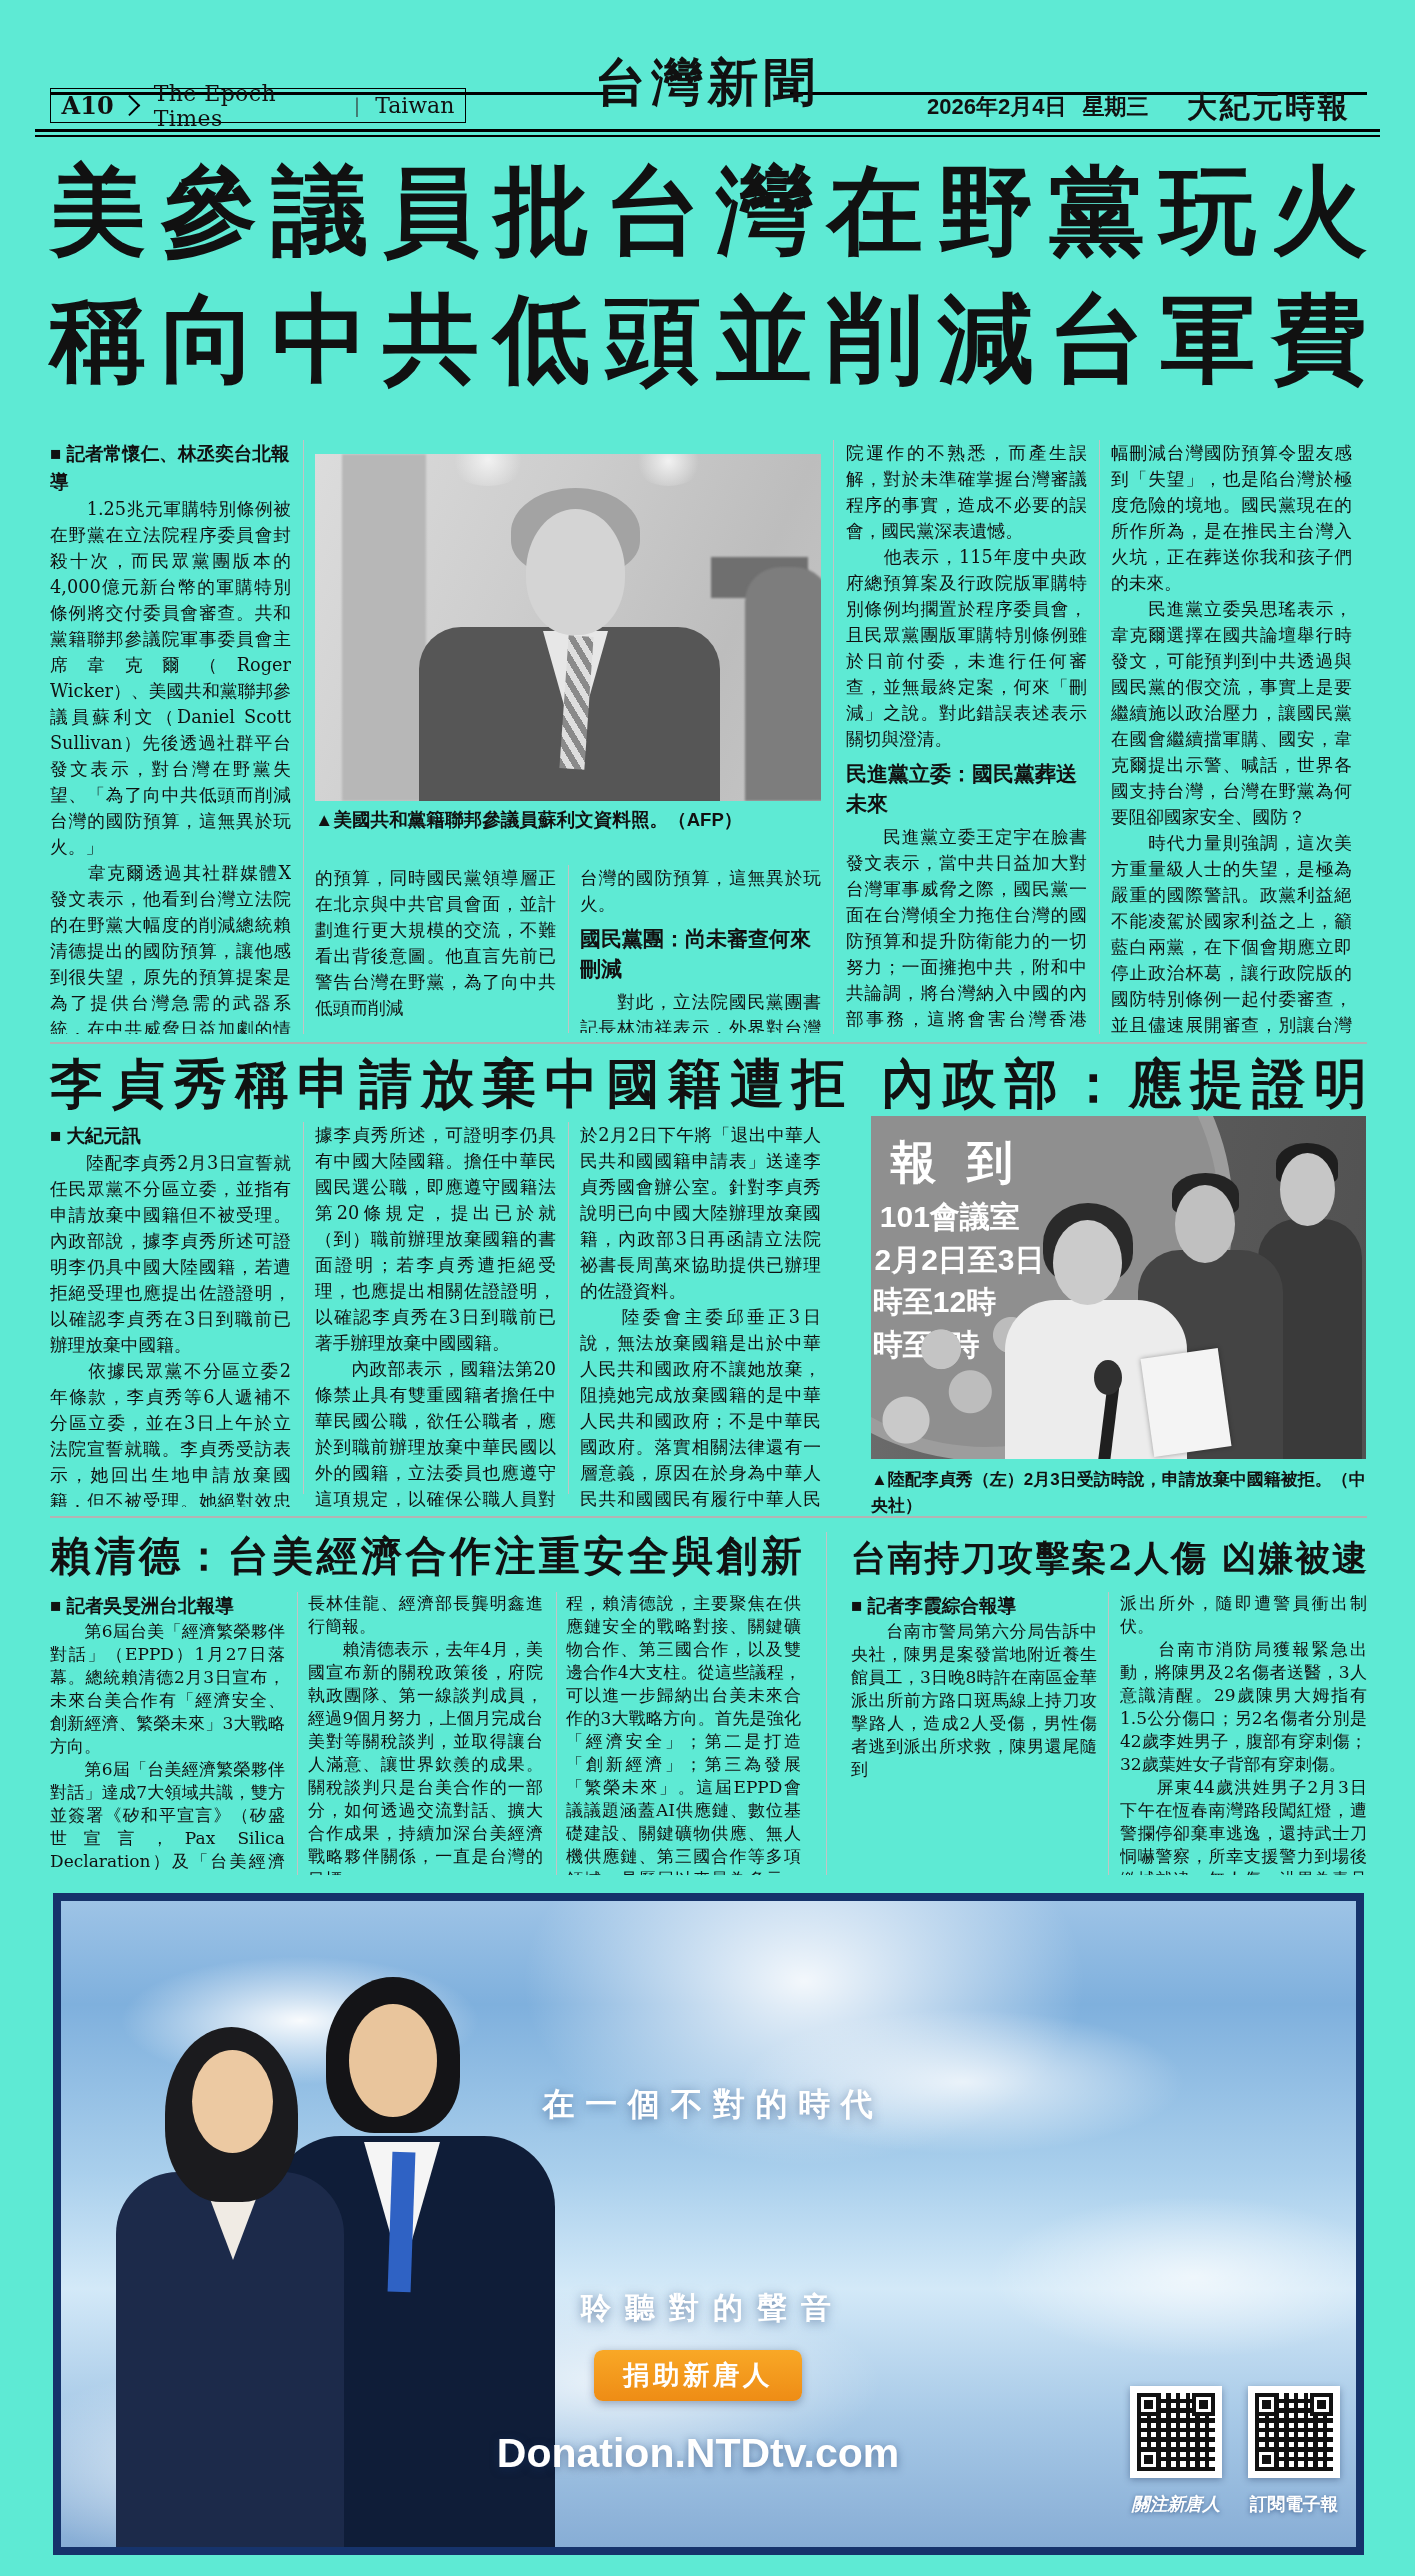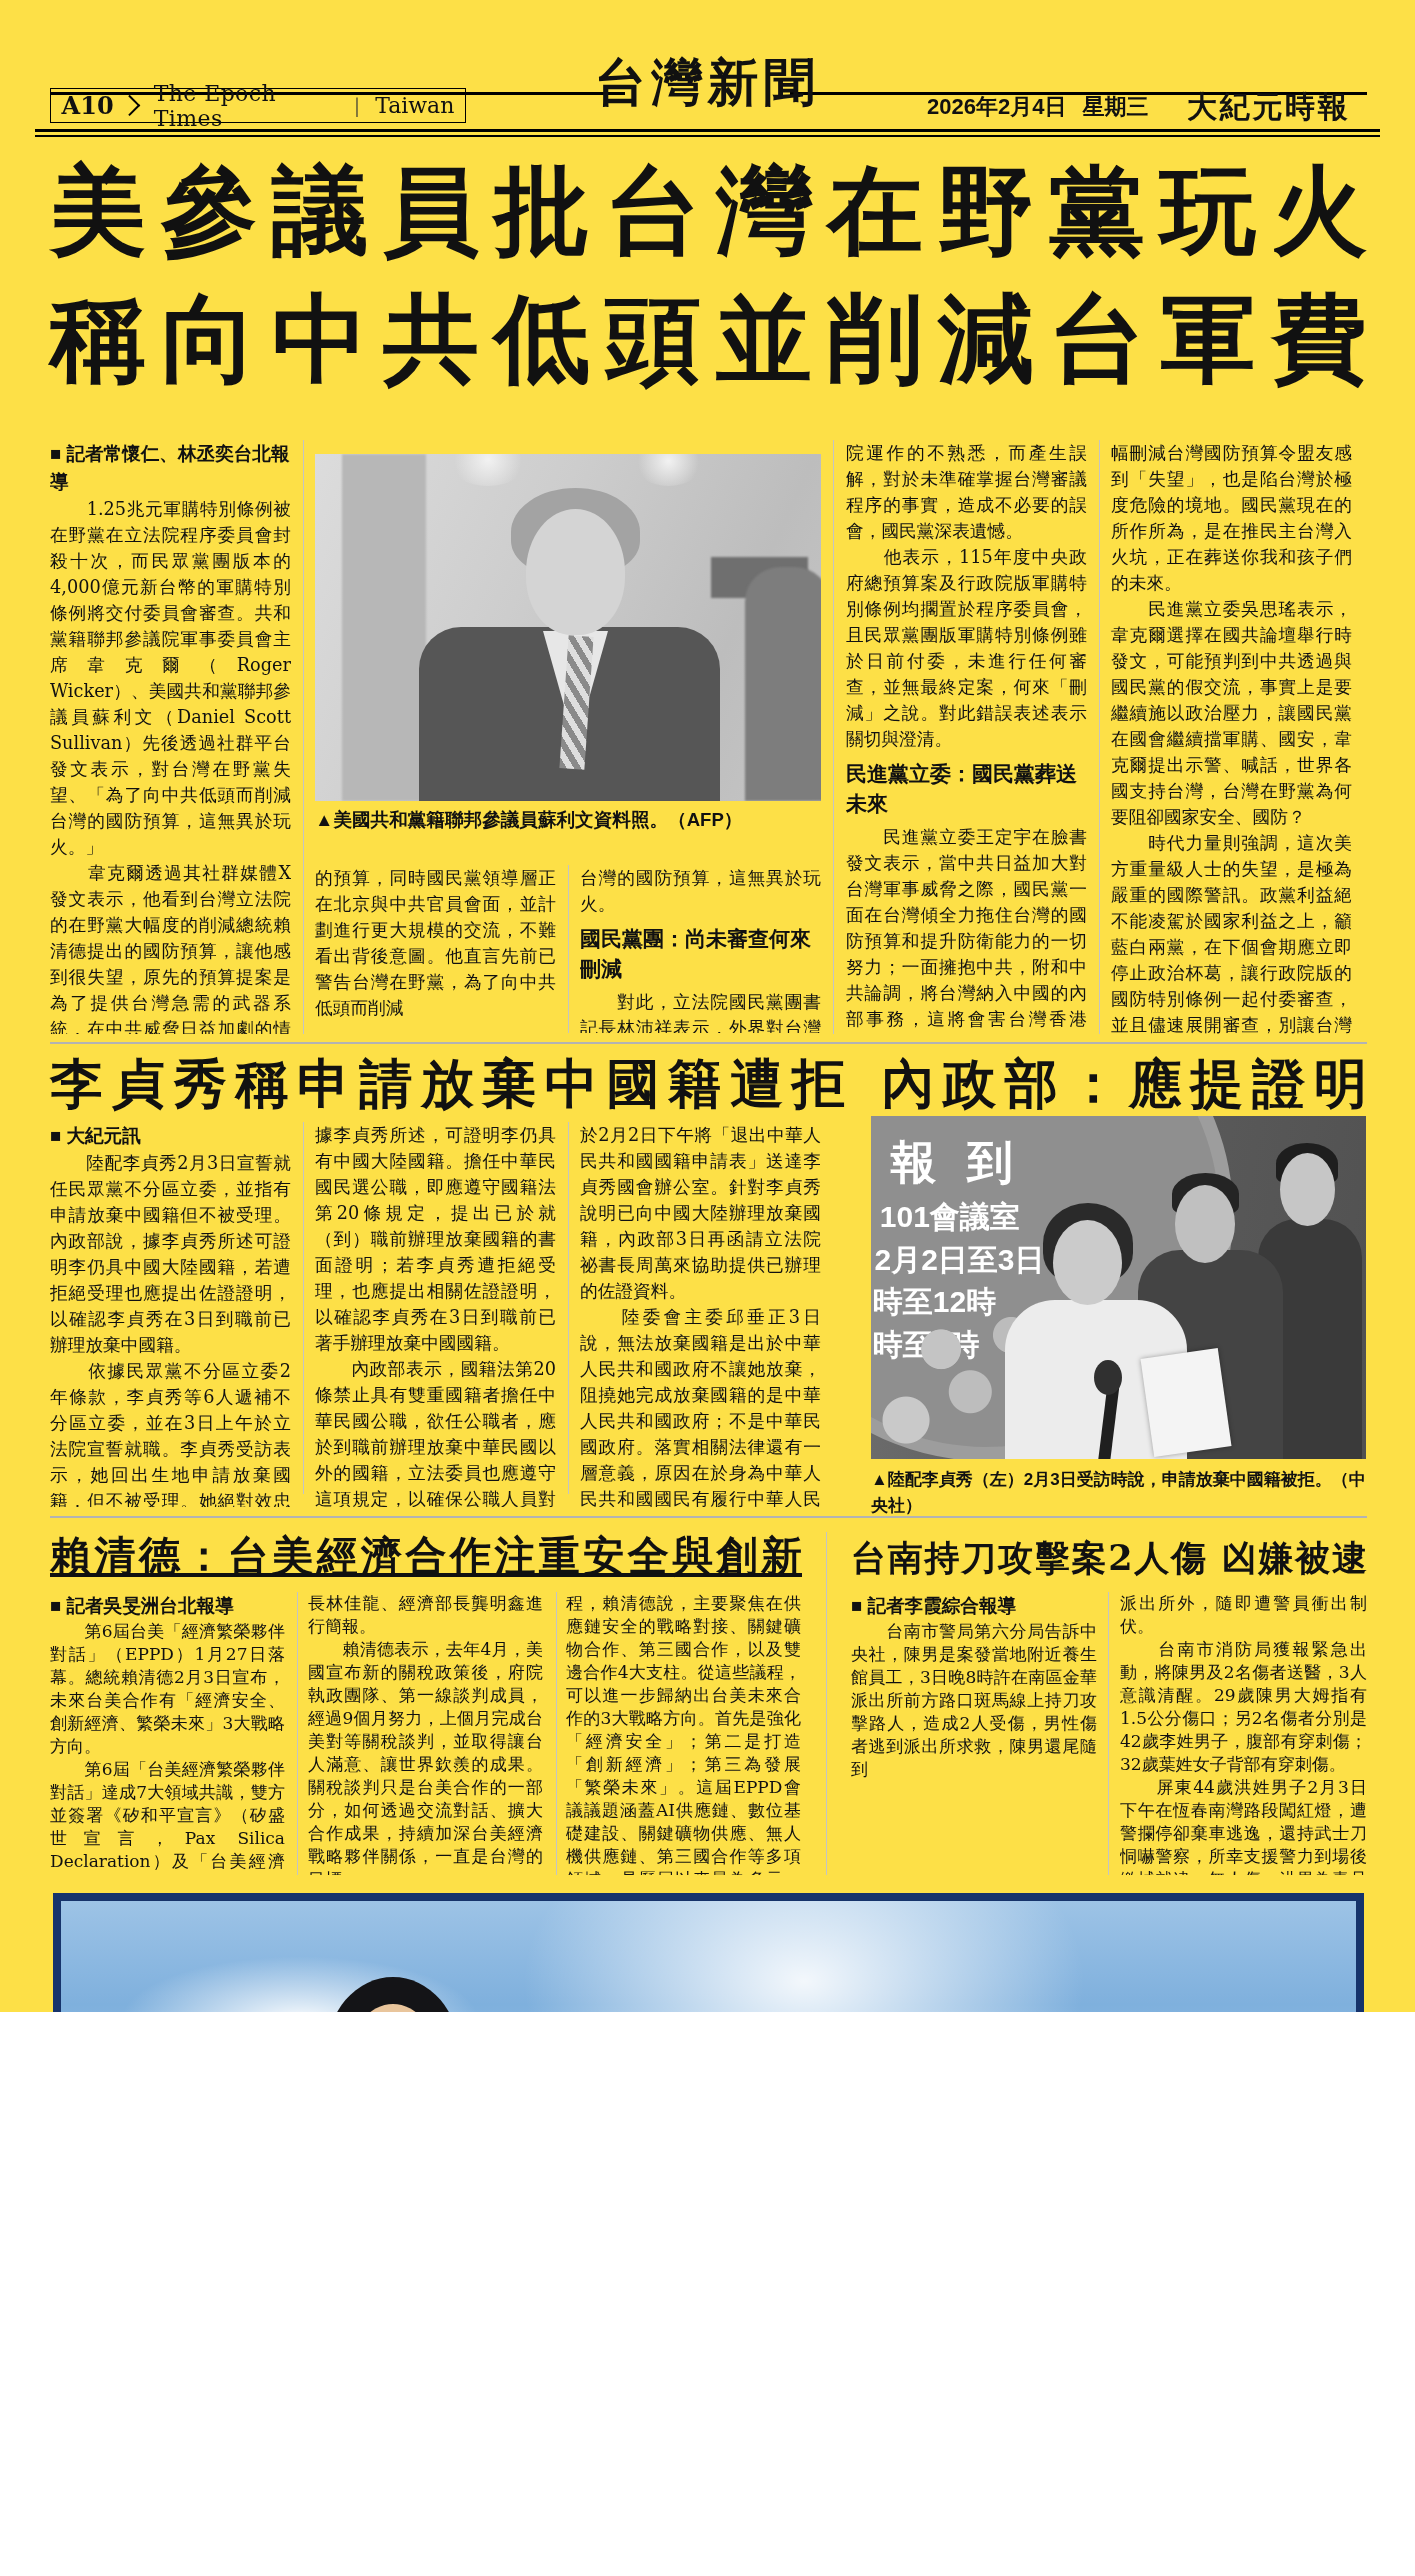--- a/index.html
+++ b/index.html
@@ -1,16 +1,16 @@
 <!DOCTYPE html>
 <html style="font-size:14px"><head>
 <meta charset="utf-8">
 <style>
   html,body{margin:0;padding:0;background:#ffffff;}
-  #page{position:relative;width:1415px;height:2012px;background:#fde047;overflow:hidden;
+  #page{position:relative;width:1415px;height:2576px;background:#5eead4;overflow:hidden;
         font-family:"DejaVu Serif","Liberation Serif",serif;color:#111;}
   .abs{position:absolute;}
   
   .h-rule{position:absolute;height:2.7px;background:#000;}
   .h-box{position:absolute;left:50px;top:88px;width:416px;height:35px;border:1.8px solid #000;
          box-sizing:border-box;display:flex;align-items:center;padding:0 10.6px;}
   .h-pageno{font-size:24px;font-weight:600;}
   .chev{width:13.3px;height:13.3px;border-top:2.7px solid #000;border-right:2.7px solid #000;
         transform:rotate(45deg);margin:0 16px 0 8.8px;flex:0 0 auto;}
   .h-brand{font-size:22px;letter-spacing:0.4px;}
@@ -22,21 +22,21 @@
         font-weight:700;font-size:22px;}
   .h-date span{margin-right:16px;}
   .masthead{position:absolute;left:1187px;top:87px;font-size:30px;font-weight:700;letter-spacing:2.7px;}
   .dbl-rule{position:absolute;left:35px;top:129px;width:1345px;height:2.7px;
         border-top:3.5px solid #000;border-bottom:2.7px solid #000;}
   
   .hl{font-weight:700;text-align:justify;text-align-last:justify;text-justify:inter-character;
       font-family:"DejaVu Serif","Liberation Serif",serif;white-space:nowrap0;}
   .hl1{left:50px;width:1317px;font-size:96px;line-height:122px;}
   .hl2{left:50px;top:1054px;width:1317px;font-size:53px;line-height:58px;}
-  .hl3{left:50px;top:1532px;width:752px;font-size:41px;line-height:48px;text-decoration:underline;}
+  .hl3{left:50px;top:1532px;width:752px;font-size:41px;line-height:48px;}
   .hl4{left:851px;top:1536px;width:516px;font-size:35px;line-height:44px;}
   
   .col{position:absolute;width:241px;font-size:17.7px;line-height:26px;text-align:justify;
        text-justify:inter-character;overflow:hidden;}
   .col p{margin:0;}
   .col3r{width:235px;font-size:17px;line-height:23px;}
   .byline{font-family:"Liberation Sans",sans-serif;font-weight:700;font-size:18.6px;
        line-height:28px;margin:0 0 2.7px 0;text-align:left;}
   .subhead{font-family:"Liberation Sans",sans-serif;font-weight:700;font-size:21px;
        line-height:30px;margin:7px 0 5.3px 0;text-align:left;letter-spacing:0px;}

